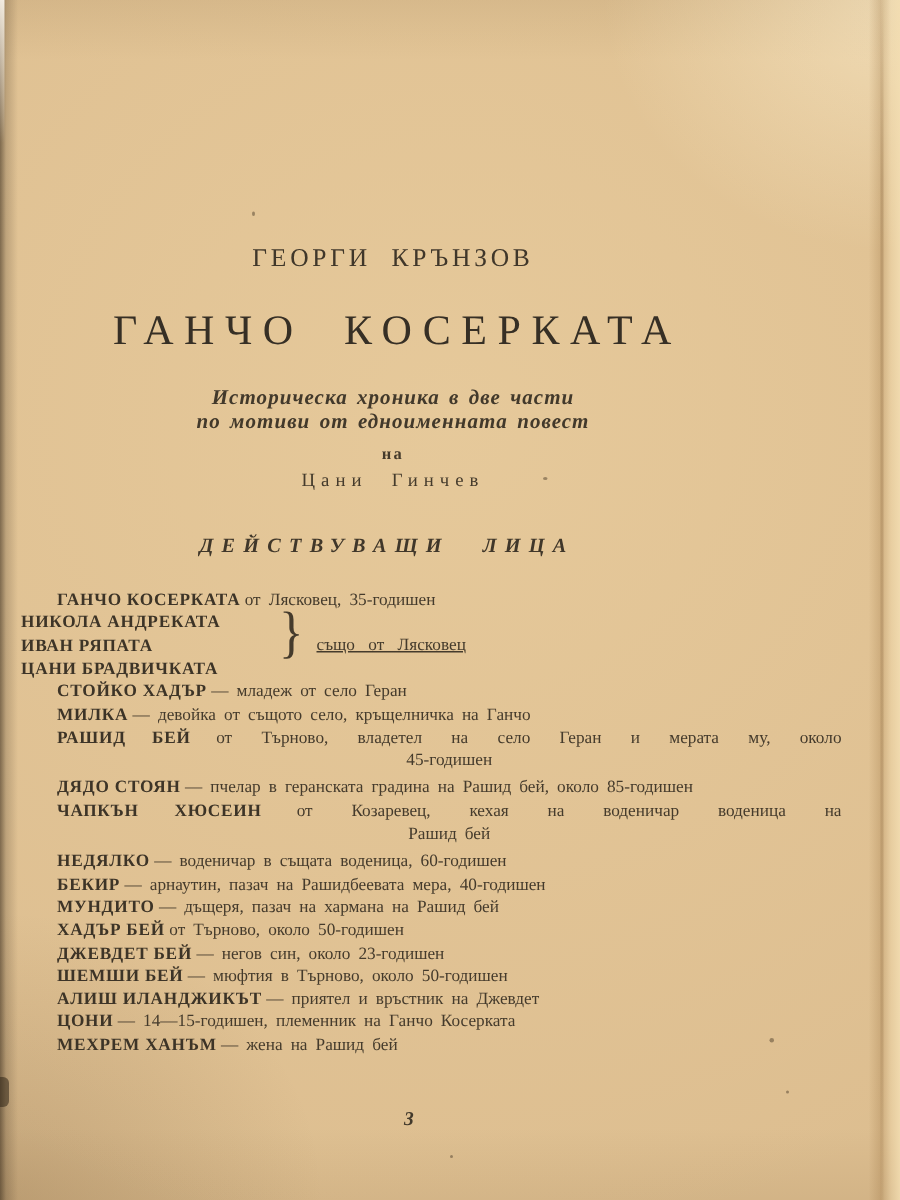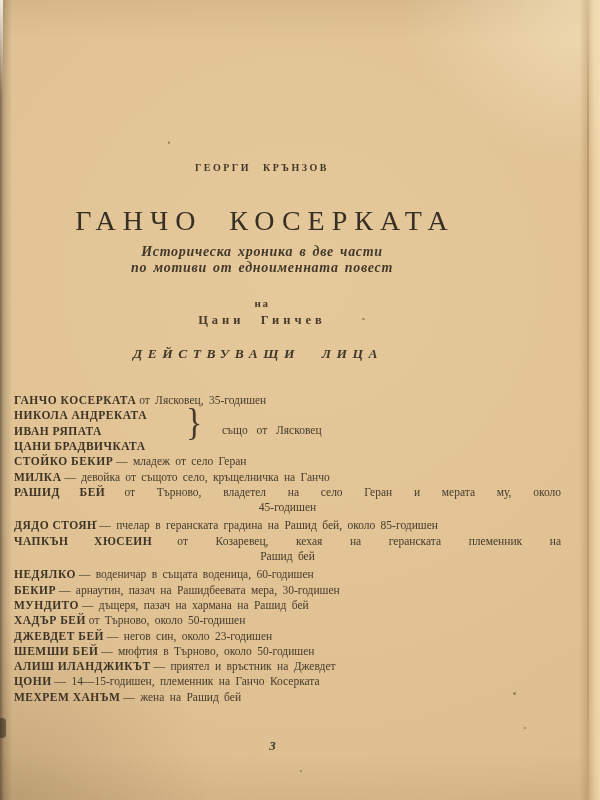--- a/index.html
+++ b/index.html
@@ -23,40 +23,40 @@
   .edge-sliver { position:absolute; left:0; top:0; width:3px; height:95px;
     background:linear-gradient(to bottom, rgba(252,247,238,0.9), rgba(252,247,238,0)); }
   .edge-crease { position:absolute; right:11px; top:0; bottom:0; width:2px;
     background:linear-gradient(to bottom, rgba(130,95,55,0.0), rgba(130,95,55,0.28) 15%, rgba(130,95,55,0.22) 85%, rgba(130,95,55,0.05)); }
   .edge-blot { position:absolute; left:0; top:718px; width:6px; height:20px;
     background:rgba(50,38,24,0.55); border-radius:0 4px 4px 0; }
 
   .speck { position:absolute; border-radius:50%; background:#5d4d37; opacity:0.55; }
 
   .hdr { position:absolute; left:0; text-align:center; }
-  .author  { top:162px; width:524px; font-size:10px; font-weight:700; letter-spacing:2.5px; word-spacing:7px; color:#40372a; }
+  .author  { top:162px; width:524px; font-size:17px; font-weight:400; letter-spacing:2.5px; word-spacing:7px; color:#40372a; }
   .title   { top:205px; width:530px; font-size:28px; font-weight:400; letter-spacing:7px; word-spacing:13px; color:#362f25; }
-  .subtitle{ top:244px; width:524px; font-style:italic; font-weight:700; font-size:14px; line-height:15.5px; letter-spacing:0.7px; word-spacing:2px; color:#42392b; }
+  .subtitle{ top:258px; width:524px; font-style:italic; font-weight:700; font-size:14px; line-height:15.5px; letter-spacing:0.7px; word-spacing:2px; color:#42392b; }
   .byline  { top:297px; width:524px; font-size:11px; font-weight:700; letter-spacing:1.5px; }
-  .srcauth { top:313px; width:524px; font-size:12.5px; font-weight:700; letter-spacing:4px; word-spacing:9px; }
-  .casthdr { top:346px; width:516px; font-style:italic; font-weight:700; font-size:13.5px; letter-spacing:5.5px; word-spacing:13px; color:#40372a; }
+  .srcauth { top:313px; width:524px; font-size:12.5px; font-weight:400; letter-spacing:4px; word-spacing:9px; }
+  .casthdr { top:356px; width:516px; font-style:italic; font-weight:700; font-size:13.5px; letter-spacing:5.5px; word-spacing:13px; color:#40372a; }
 
   .cast { position:absolute; top:393px; left:14px; width:547px; font-size:11.5px; line-height:15.3px; }
-  .cast-line { white-space:nowrap; }
+  .cast-line { white-space:nowrap;margin-left:24px; }
   .cast-line.justify { white-space:normal; text-align:justify; text-align-last:justify; }
   .cast-line.center  { text-align:center; white-space:normal; }
   .cast-line.gap { margin-top:3px; }
   .nm { font-weight:700; letter-spacing:0.5px; color:#3d3427; }
   .rest { font-weight:400; word-spacing:2.5px; }
 
   .brace-group { position:relative; height:46px; }
   .bg-name { font-weight:700; letter-spacing:0.5px; color:#3d3427; white-space:nowrap; }
   .brace { position:absolute; left:172px; top:7px; font-size:34px; font-weight:400;
            transform:scaleY(1.12); transform-origin:center; color:#453b2c; }
-  .brace-label { position:absolute; left:208px; top:15px; word-spacing:6px; }
+  .brace-label { position:absolute; left:197px; top:15px; word-spacing:6px;text-decoration:underline; }
 
   .page-num { position:absolute; top:738px; left:0; width:545px; text-align:center;
               font-style:italic; font-weight:700; font-size:13px; color:#42392b; }
 </style>
 </head>
 <body>
 
 <div class="page">
 
   <div class="edge-sliver"></div>
@@ -91,52 +91,52 @@
 
     <div class="brace-group">
       <div class="bg-name">НИКОЛА АНДРЕКАТА</div>
       <div class="bg-name">ИВАН РЯПАТА</div>
       <div class="bg-name">ЦАНИ БРАДВИЧКАТА</div>
       <div class="brace">}</div>
       <div class="brace-label rest">също от Лясковец</div>
     </div>
 
     <div class="cast-line">
-      <span class="nm">СТОЙКО БЕКИР</span>
+      <span class="nm">СТОЙКО ХАДЪР</span>
       <span class="rest">— младеж от село Геран</span>
     </div>
     <div class="cast-line">
       <span class="nm">МИЛКА</span>
       <span class="rest">— девойка от същото село, кръщелничка на Ганчо</span>
     </div>
     <div class="cast-line justify">
       <span class="nm">РАШИД БЕЙ</span>
       <span class="rest">от Търново, владетел на село Геран и мерата му, около</span>
     </div>
     <div class="cast-line center">
       <span class="rest">45-годишен</span>
     </div>
     <div class="cast-line gap">
       <span class="nm">ДЯДО СТОЯН</span>
       <span class="rest">— пчелар в геранската градина на Рашид бей, около 85-годишен</span>
     </div>
     <div class="cast-line justify">
       <span class="nm">ЧАПКЪН ХЮСЕИН</span>
-      <span class="rest">от Козаревец, кехая на геранската племенник на</span>
+      <span class="rest">от Козаревец, кехая на воденичар воденица на</span>
     </div>
     <div class="cast-line center">
       <span class="rest">Рашид бей</span>
     </div>
     <div class="cast-line gap">
       <span class="nm">НЕДЯЛКО</span>
       <span class="rest">— воденичар в същата воденица, 60-годишен</span>
     </div>
     <div class="cast-line">
       <span class="nm">БЕКИР</span>
-      <span class="rest">— арнаутин, пазач на Рашидбеевата мера, 30-годишен</span>
+      <span class="rest">— арнаутин, пазач на Рашидбеевата мера, 40-годишен</span>
     </div>
     <div class="cast-line">
       <span class="nm">МУНДИТО</span>
       <span class="rest">— дъщеря, пазач на хармана на Рашид бей</span>
     </div>
     <div class="cast-line">
       <span class="nm">ХАДЪР БЕЙ</span>
       <span class="rest">от Търново, около 50-годишен</span>
     </div>
     <div class="cast-line">

